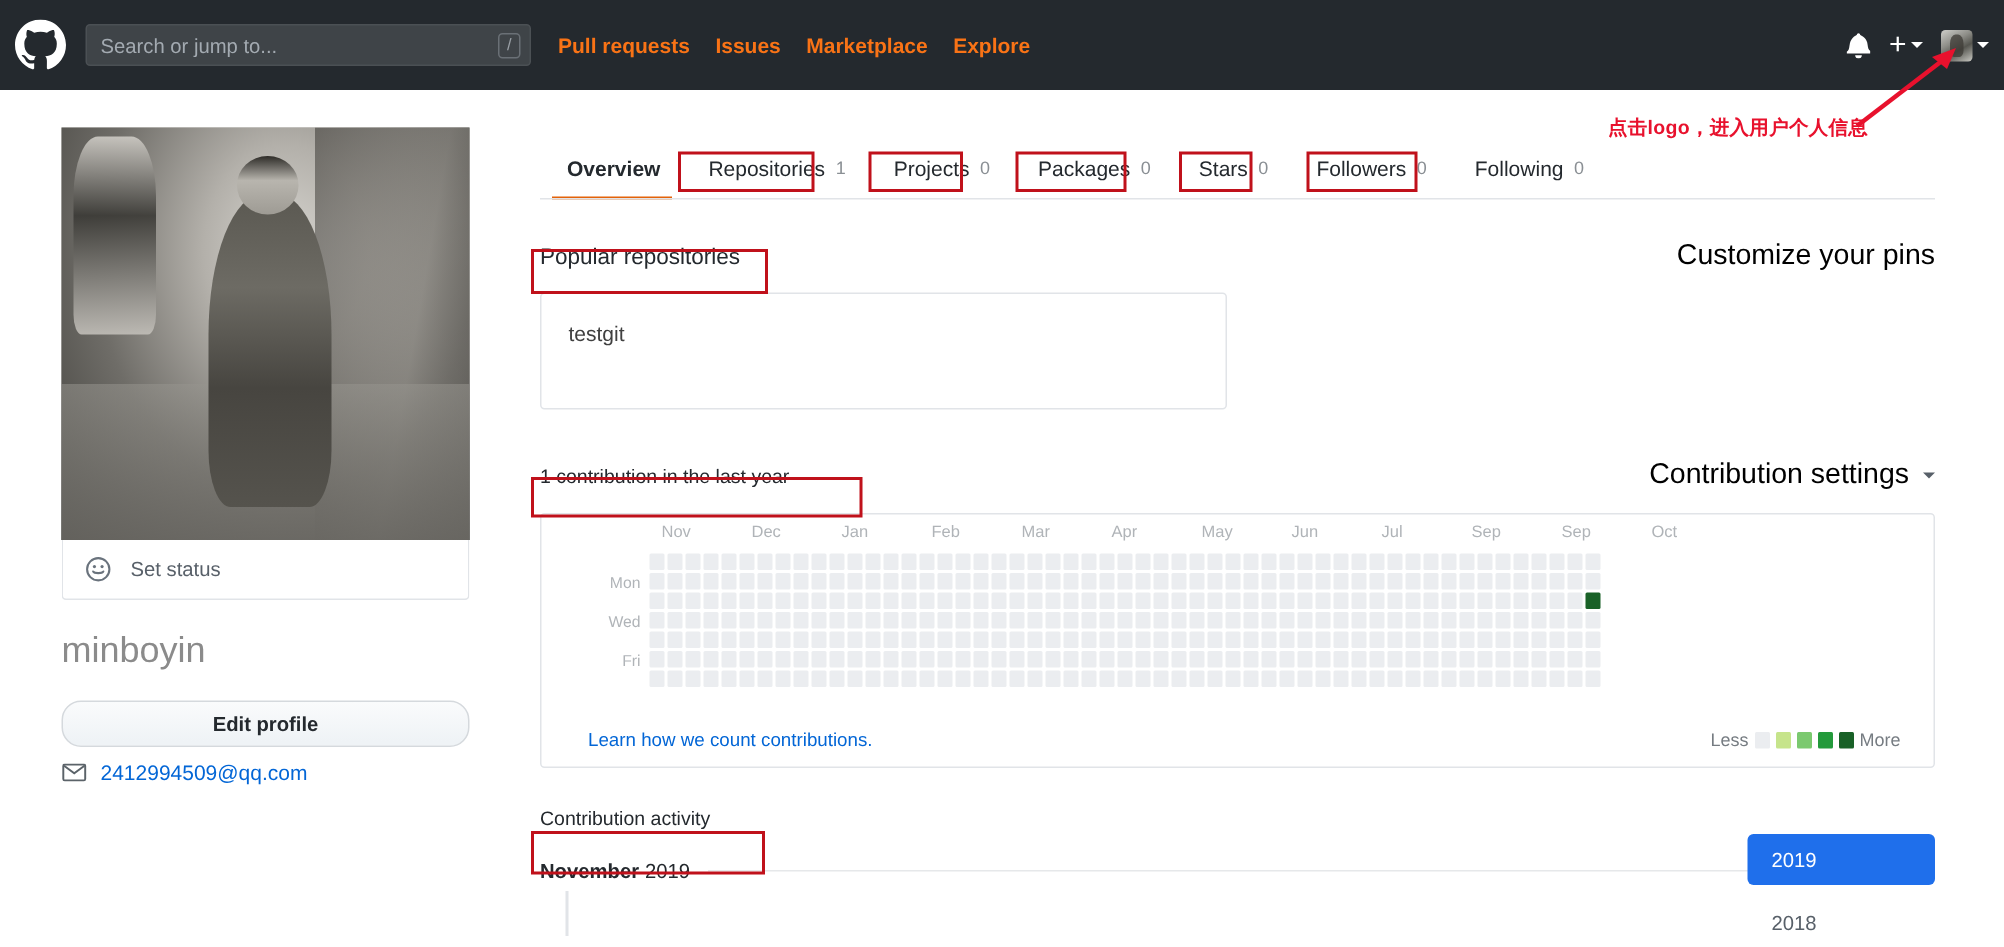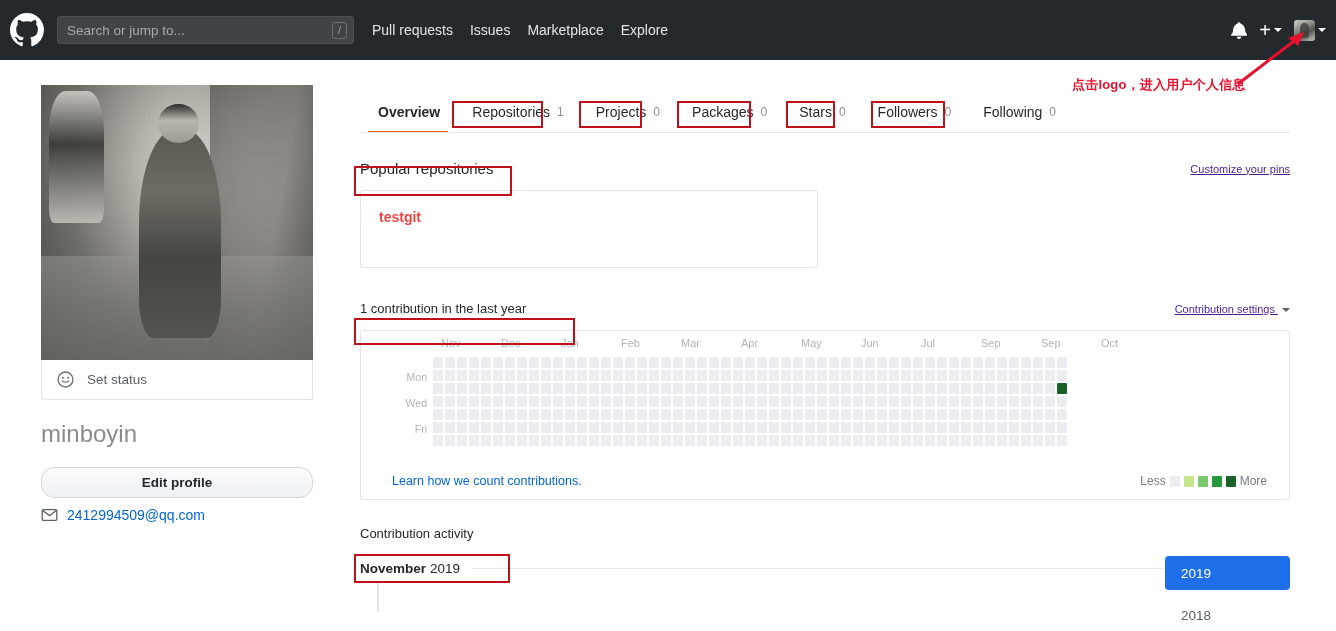--- a/index.html
+++ b/index.html
@@ -36,21 +36,21 @@
   }
   .slash-key {
     width: 15px; height: 17px;
     border: 1px solid #6a7076; border-radius: 3px;
     color: #9aa0a6; font-size: 11px;
     display: flex; align-items: center; justify-content: center;
     line-height: 1;
   }
   .hdr-nav { display: flex; align-items: center; margin-left: 18px; gap: 17px; }
   .hdr-nav a {
-    color: #e5e5e5; font-size: 14px; font-weight: normal;
+    color: #f97316; font-size: 14px; font-weight: bold;
     text-decoration: none; white-space: nowrap;
   }
   .hdr-right {
     position: absolute; right: 10px; top: 0; height: 60px;
     display: flex; align-items: center; gap: 12px;
   }
   .bell-icon { width: 16px; height: 18px; display: block; }
   .plus-group, .avatar-group { display: flex; align-items: center; gap: 3px; cursor: pointer; }
   .plus-icon { color: #fff; font-size: 20px; line-height: 1; font-weight: 300; }
   .caret-down {
@@ -169,29 +169,29 @@
     position: absolute; left: 0; right: 0; bottom: 0;
     height: 1px; background: #e1e4e8;
   }
 
   
   .section-head {
     display: flex; align-items: center; justify-content: space-between;
   }
   .sec-title { font-size: 15px; color: #24292e; }
   .sec-title.big { font-size: 13px; }
-  .sec-action { font-size: 11px; color: #4c1d95; cursor: pointer; text-decoration: underline; }
+  .sec-action { font-size: 19px; color: #000000; cursor: pointer; }
 
   .repo-card {
     margin-top: 13px;
     width: 458px; height: 78px;
     border: 1px solid #e1e4e8; border-radius: 3px;
     background: #fff; padding: 18px;
   }
-  .repo-name { color: #ef4444; font-size: 14px; font-weight: bold; text-decoration: none; text-align: right; }
+  .repo-name { color: #404040; font-size: 14px; font-weight: normal; text-decoration: none; text-align: right; }
 
   
   .contrib-box {
     margin-top: 14px;
     width: 930px; height: 170px;
     border: 1px solid #e1e4e8; border-radius: 3px;
     background: #fff; position: relative;
   }
   .graph-area { position: absolute; left: 30px; top: 6px; }
   .month-row { display: flex; height: 16px; margin-left: 42px; position: relative; }

